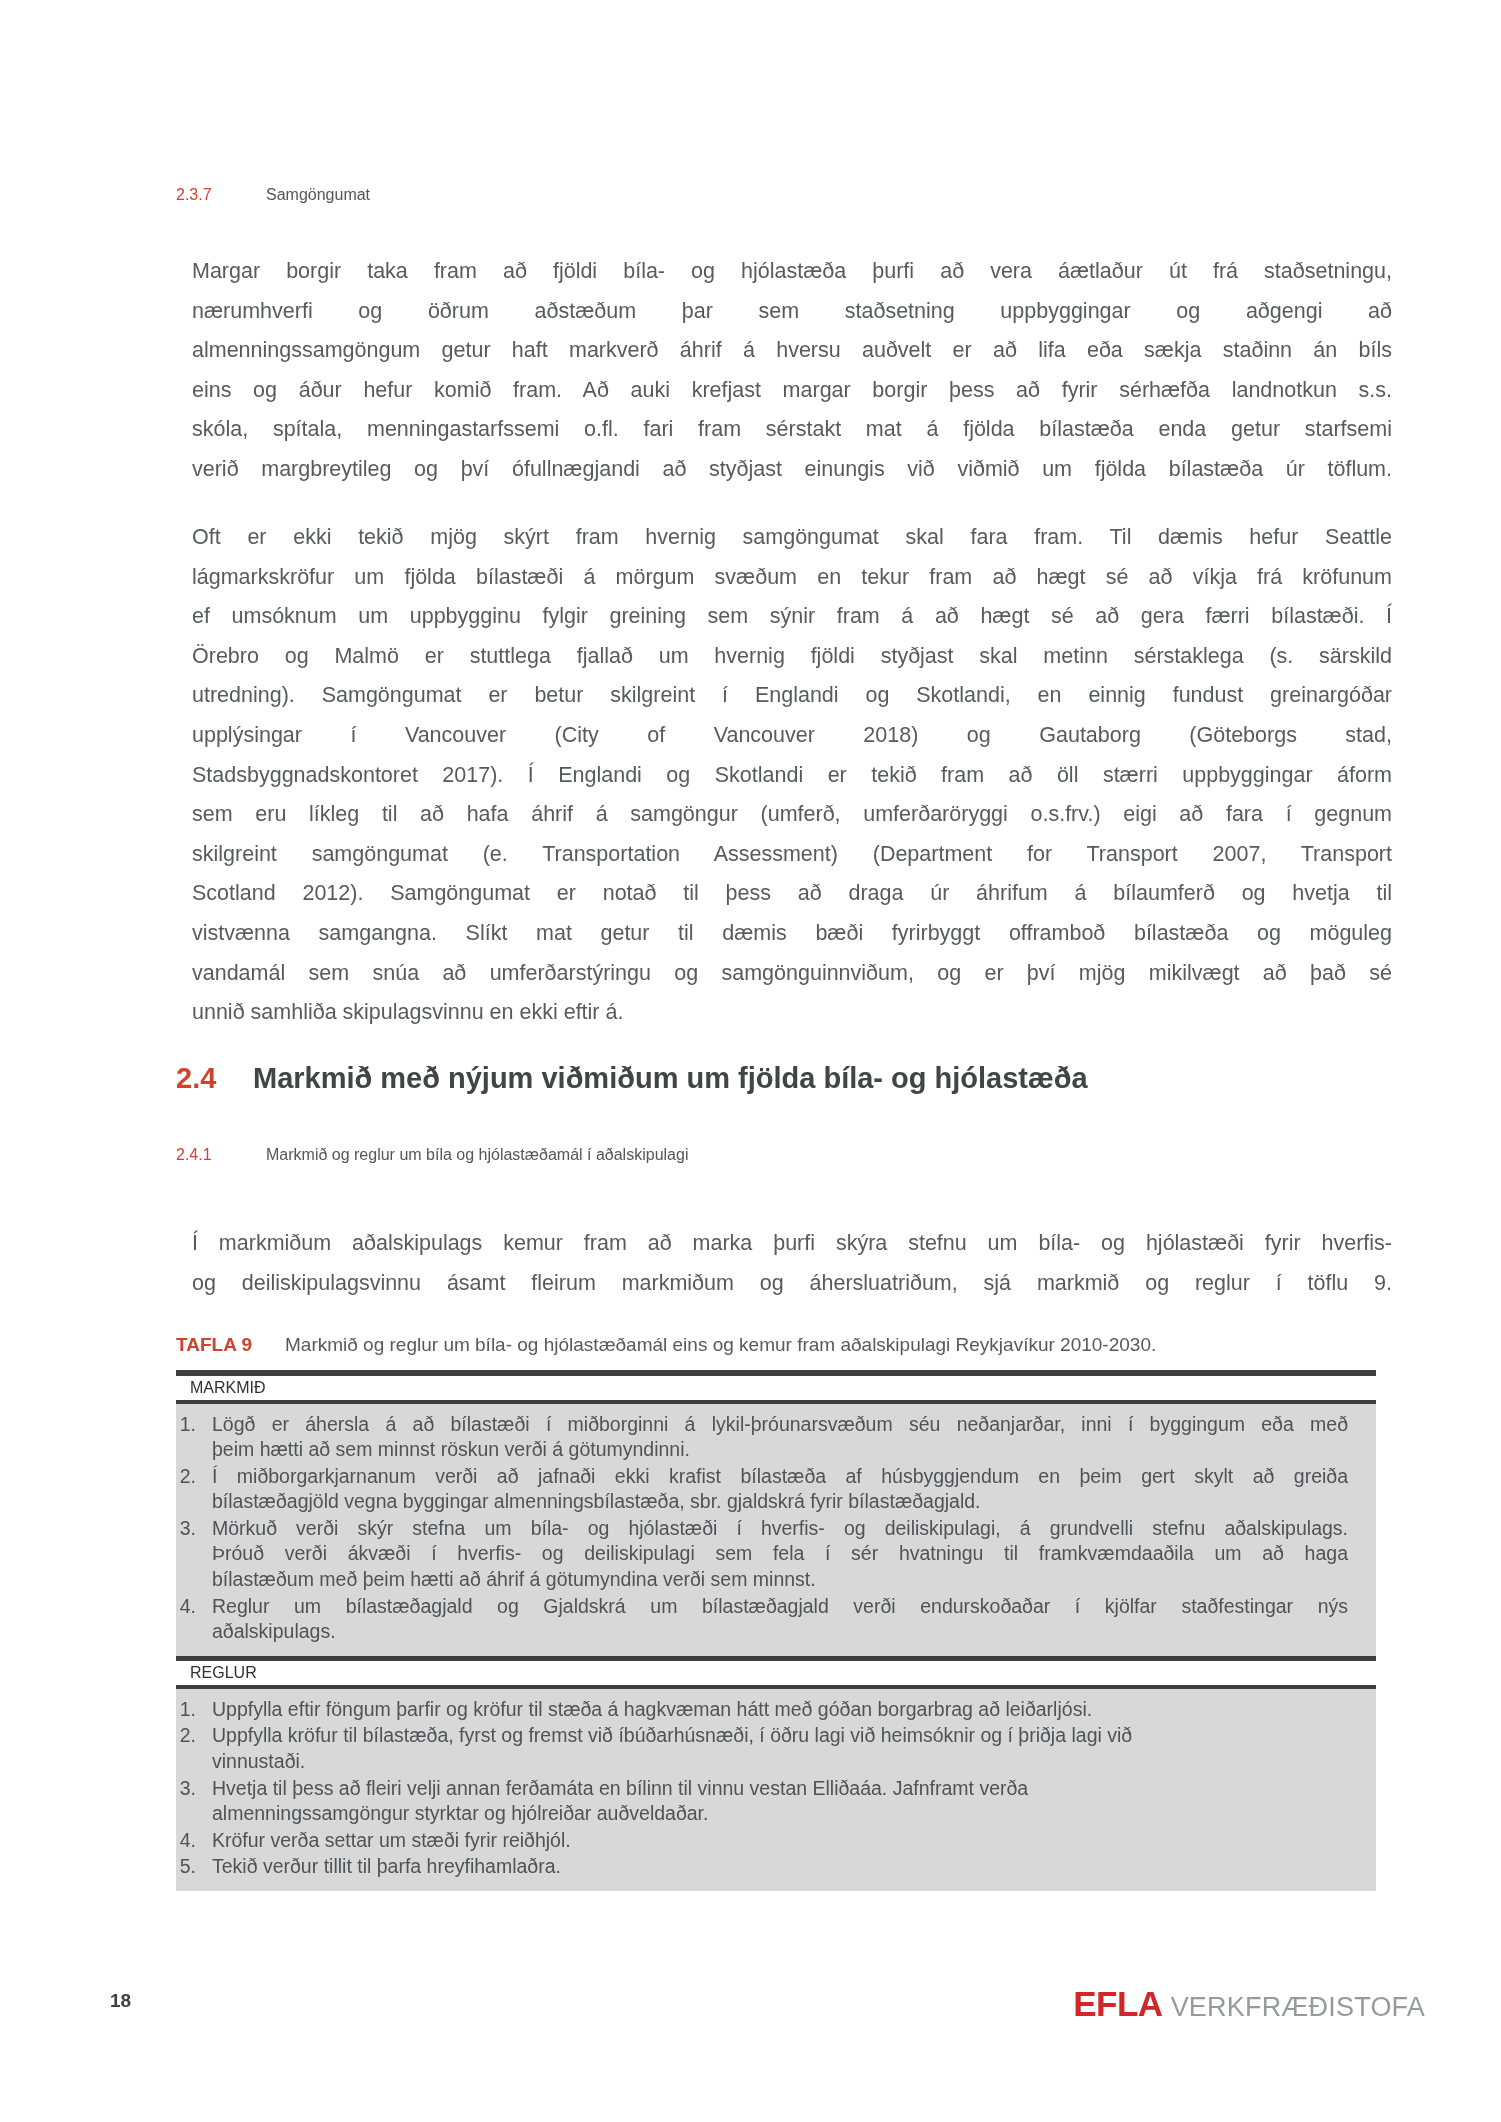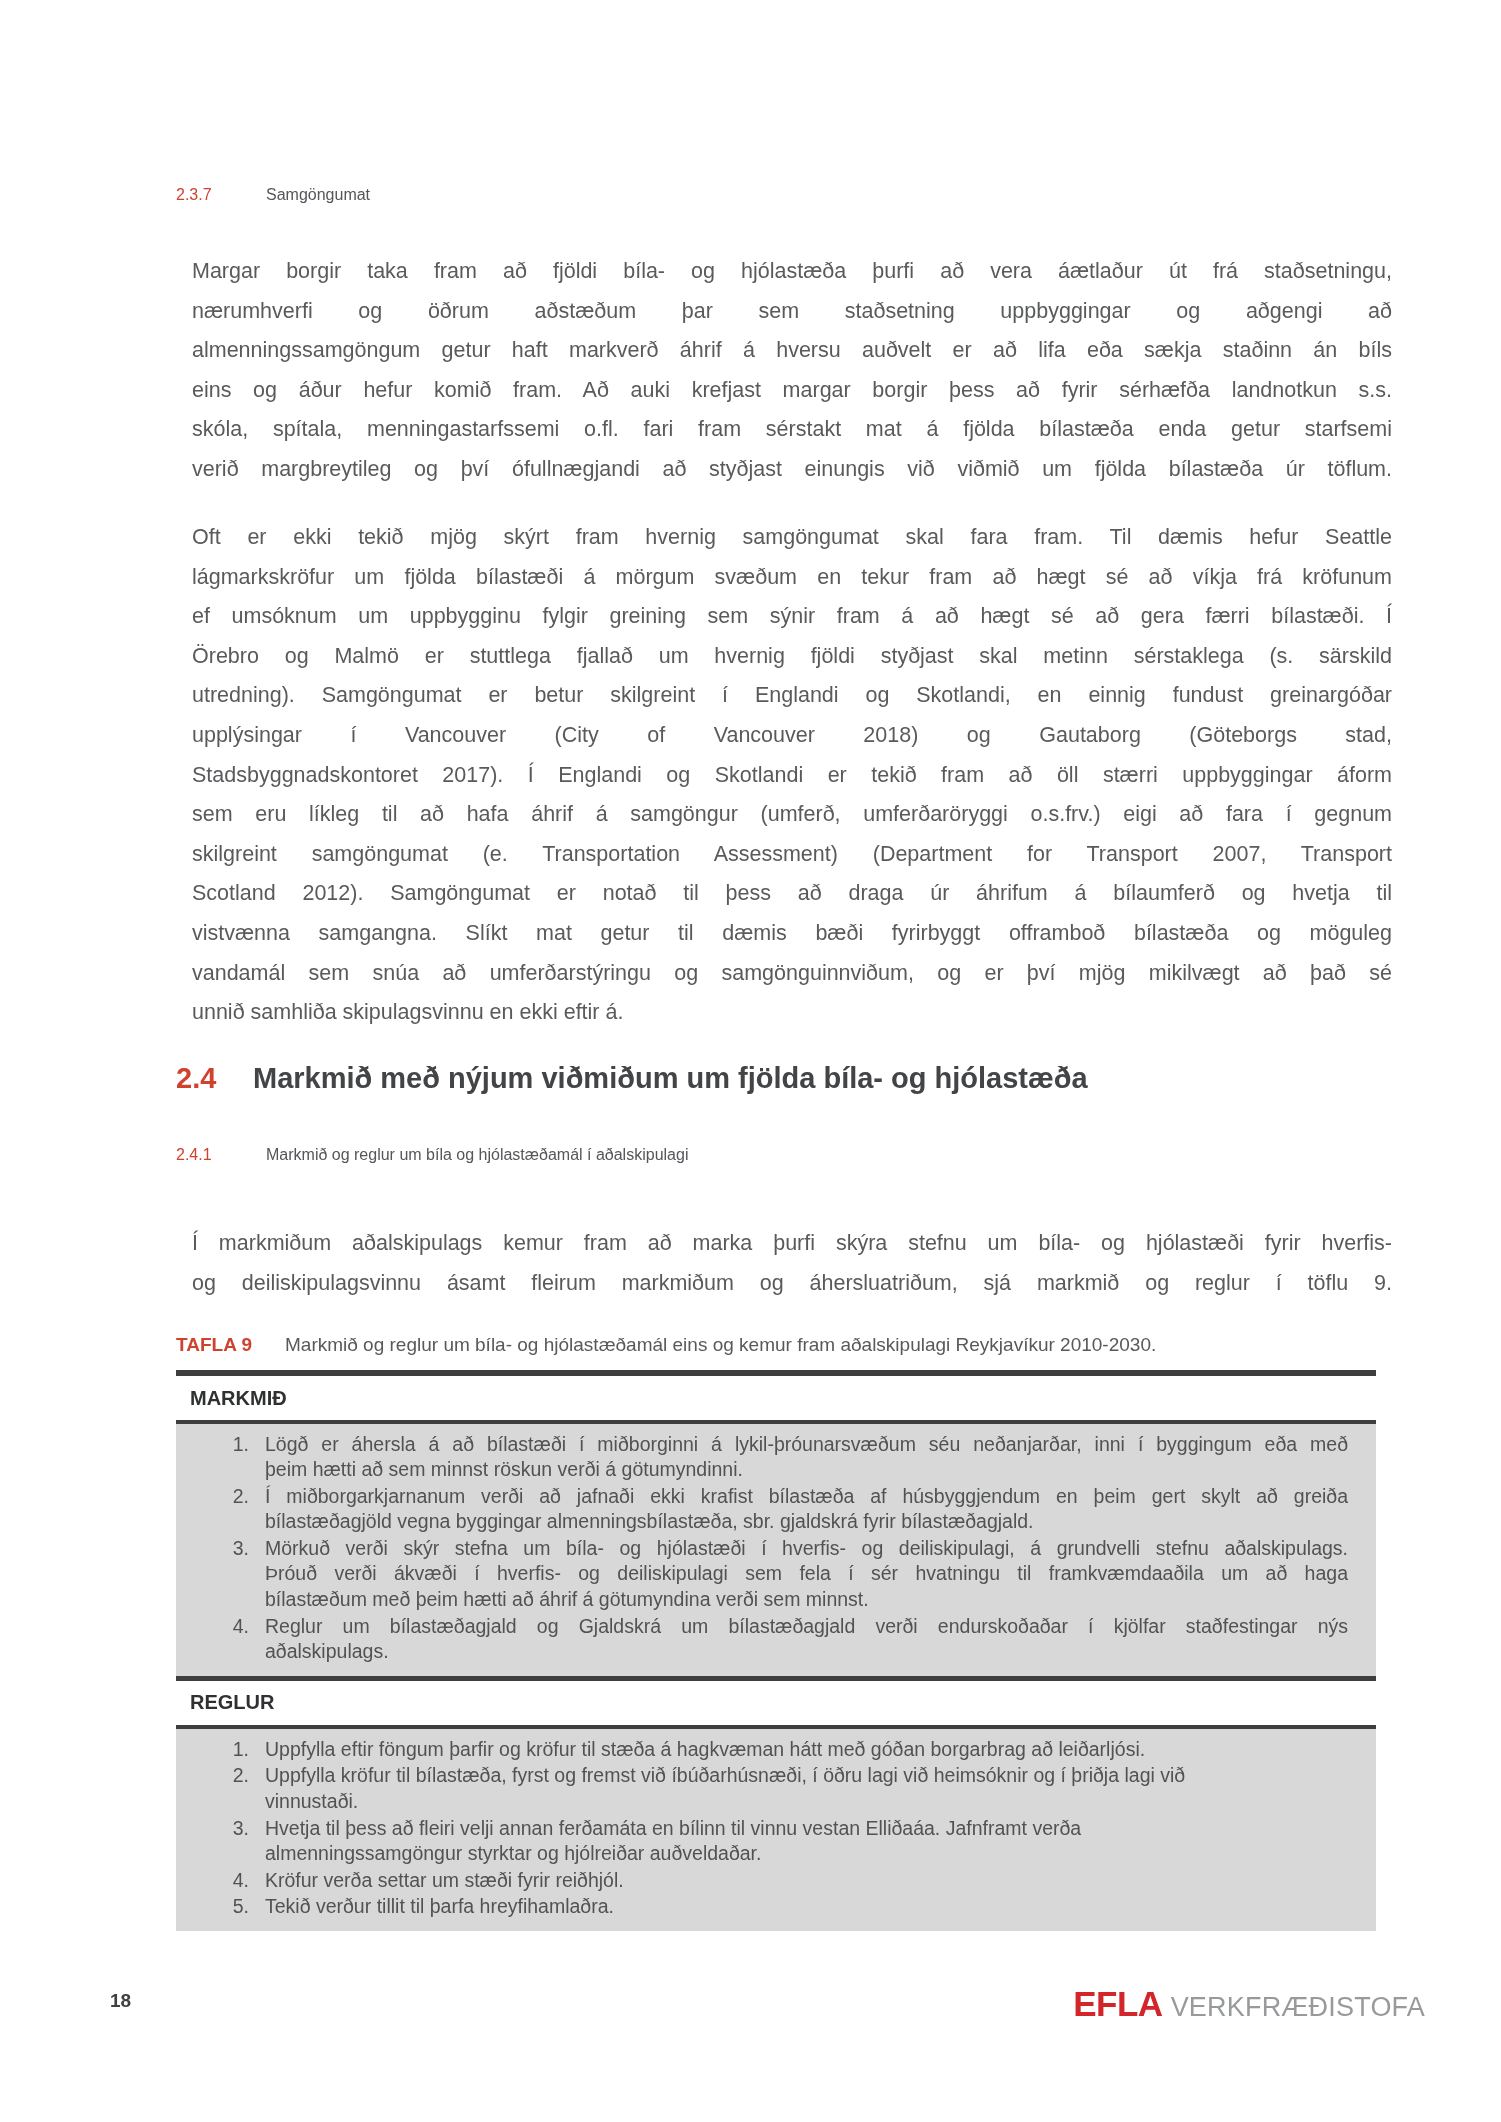--- a/index.html
+++ b/index.html
@@ -19,24 +19,24 @@
   .para .jl{line-height:39.6px;}
   .jl{text-align:justify;text-align-last:justify;}
   .jl.last{text-align:left;text-align-last:left;}
   
   .caption{position:absolute;left:176px;width:1240px;font-size:19px;color:#58595b;}
   .caption .lbl{display:inline-block;width:109px;color:#cf422e;font-weight:bold;}
   
   .tbl{position:absolute;left:176px;width:1200px;}
   .rule{height:5px;background:#3e3e40;}
   .rule.thin{height:4px;}
-  .tbl-head{height:44px;display:flex;align-items:center;padding-left:14px;
-    font-size:20px;font-weight:bold;color:#2f3031;background:#ffffff;}
+  .tbl-head{height:24px;display:flex;align-items:center;padding-left:14px;
+    font-size:16px;font-weight:normal;color:#2f3031;background:#ffffff;}
   .gray{background:#d8d8d8;}
-  .tbl ol{margin:0;padding:8px 28px 10px 89px;list-style:none;counter-reset:item;
+  .tbl ol{margin:0;padding:8px 28px 10px 36px;list-style:none;counter-reset:item;
     font-size:19.5px;color:#515254;}
   .tbl ol .jl{line-height:25.3px;}
   .tbl li{position:relative;counter-increment:item;margin:0 0 1.5px 0;}
   .tbl li::before{content:counter(item) ".";position:absolute;left:-50px;top:0;
     width:34px;text-align:right;line-height:25.3px;}
   
   .pagenum{position:absolute;left:110px;top:1990px;font-size:19px;font-weight:600;color:#3f4042;}
   .logo{position:absolute;top:1984px;right:76px;white-space:nowrap;}
   .logo .brand{font-size:35px;font-weight:800;color:#d2262b;letter-spacing:-0.5px;}
   .logo .suffix{font-size:27px;font-weight:400;color:#97999b;letter-spacing:0.2px;margin-left:8px;}

